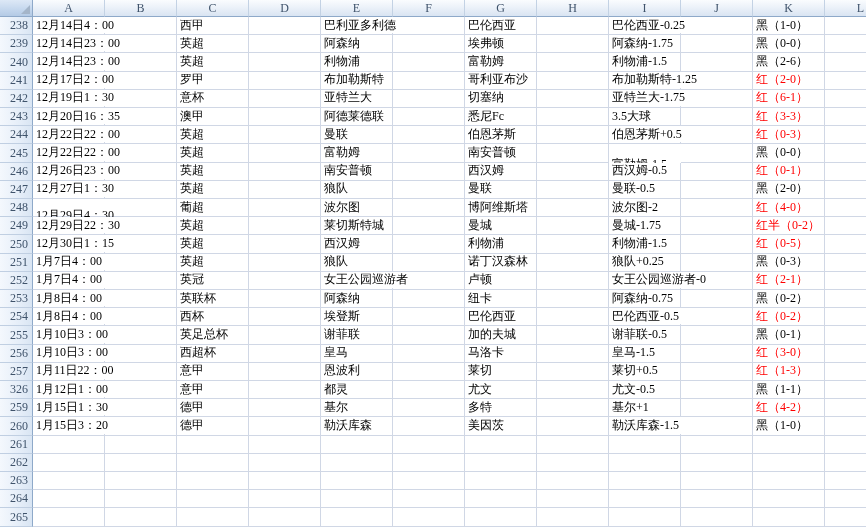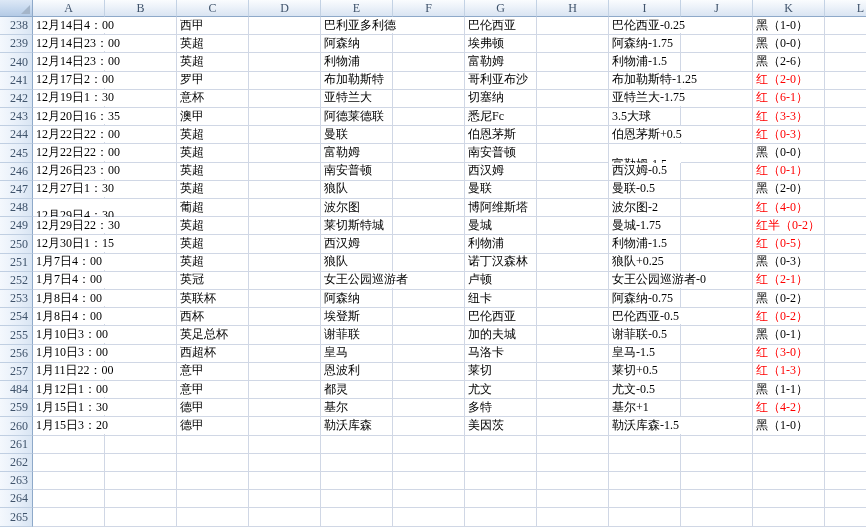--- a/index.html
+++ b/index.html
@@ -81,21 +81,21 @@
       <div class="rowhdr" style="height: 18.2143px; padding-left: 24px;">248</div>
       <div class="rowhdr" style="height: 18.2143px;">249</div>
       <div class="rowhdr" style="height: 18.2143px;">250</div>
       <div class="rowhdr" style="height: 18.2143px;">251</div>
       <div class="rowhdr" style="height: 18.2143px;">252</div>
       <div class="rowhdr" style="height: 18.2143px;">253</div>
       <div class="rowhdr" style="height: 18.2143px;">254</div>
       <div class="rowhdr" style="height: 18.2143px;">255</div>
       <div class="rowhdr" style="height: 18.2143px;">256</div>
       <div class="rowhdr" style="height: 18.2143px;">257</div>
-      <div class="rowhdr" style="height: 18.2143px;">484</div>
+      <div class="rowhdr" style="height: 18.2143px;">326</div>
       <div class="rowhdr" style="height: 18.2143px;">259</div>
       <div class="rowhdr" style="height: 18.2143px;">260</div>
       <div class="rowhdr" style="height: 18.2143px;">261</div>
       <div class="rowhdr" style="height: 18.2143px;">262</div>
       <div class="rowhdr" style="height: 18.2143px;">263</div>
       <div class="rowhdr" style="height: 18.2143px;">264</div>
       <div class="rowhdr" style="height: 18.2143px;">265</div>
     </div>
   <div class="grid" id="grid">
       <div class="grow" style="height: 18.2143px;">

